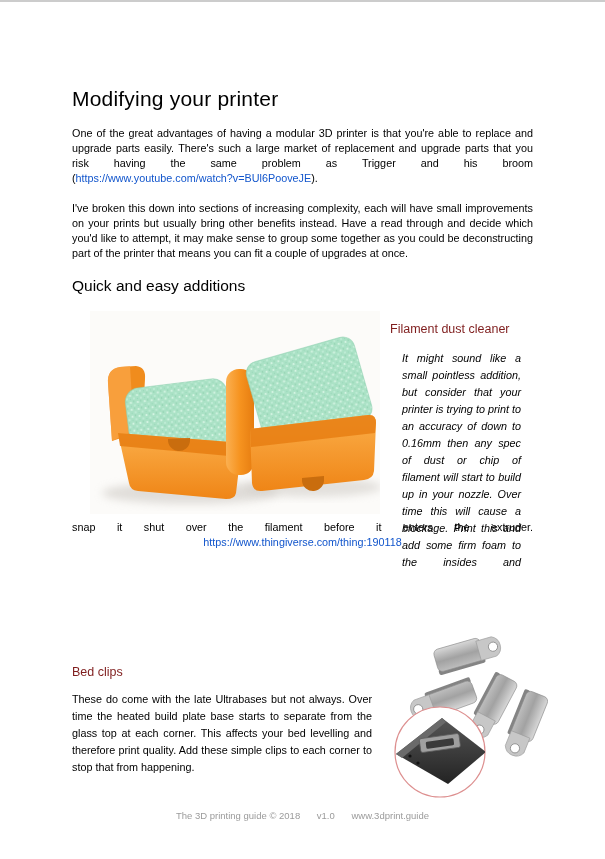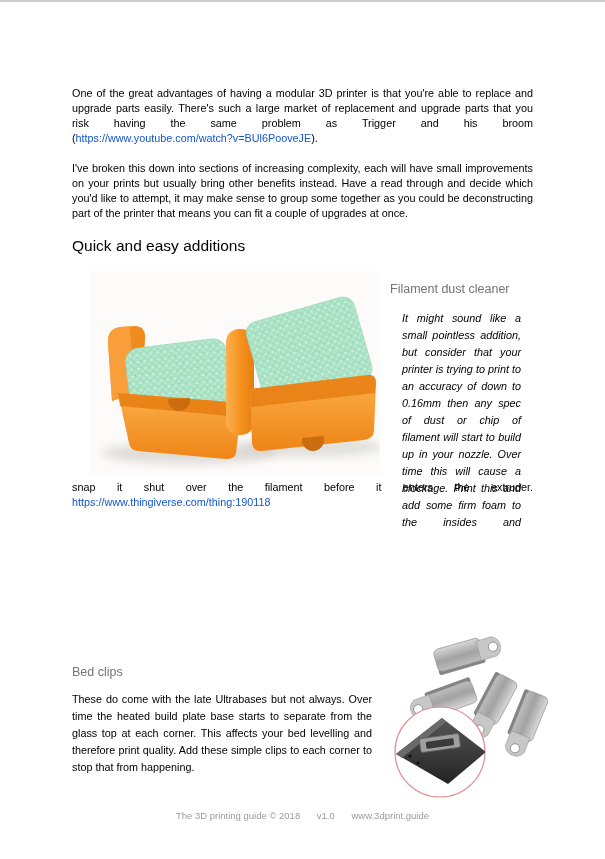--- a/index.html
+++ b/index.html
@@ -18,21 +18,21 @@
 
   h1.doc-title {
     font-size:21px; font-weight:400; color:#000;
     margin:0 0 14px 0; line-height:26px; letter-spacing:0.2px;
   }
   h2.doc-h2 {
     font-size:15.5px; font-weight:400; color:#000;
     margin:0 0 10px 0; line-height:20px;
   }
   h3.doc-h3 {
-    font-size:12.5px; font-weight:400; color:#737373;
+    font-size:12.5px; font-weight:400; color:#7f1d1d;
     margin:0; line-height:17px;
   }
   p.body-text {
     font-size:10.8px; line-height:15px; color:#000;
     text-align:justify; margin:0 0 15px 0;
   }
   a.doc-link { color:#1155cc; cursor:pointer; }
   .nowrap { white-space:nowrap; }
 
   
@@ -46,21 +46,21 @@
   }
   .fig-right-col h3 { margin-bottom:5px; }
   .fig-right-col p {
     font-size:10.8px; line-height:17px; text-align:justify;
     text-align-last:justify; margin:12px;font-style:italic;
   }
   p.wide-justified {
     font-size:10.8px; line-height:15px; text-align:justify;
     text-align-last:justify; margin:4px 0 0 0;
   }
-  p.link-line { font-size:10.8px; line-height:15px; margin:0; text-align:left; }
+  p.link-line { font-size:10.8px; line-height:15px; margin:0; text-align:center; }
 
   
   .bedclips {
     position:absolute; left:72px; right:72px; top:662px;
   }
   .bedclips h3 { margin:0 0 10px 0; }
   .bedclips p.body-text { width:300px; line-height:17px; margin:0; }
   .photo-bedclips {
     position:absolute; right:-15px; top:-32px;
     width:160px; height:172px; display:block;
@@ -76,20 +76,21 @@
   }
   .doc-footer .seg { display:inline-block; }
   .doc-footer .seg + .seg { margin-left:14px; }
 </style>
 </head>
 <body>
 
 <div class="page">
   <div class="content">
 
+    <h1 class="doc-title">Modifying your printer</h1>
 
     <p class="body-text"><span>One of the great advantages of having a modular 3D printer is that you're able to replace and upgrade parts easily. There's such a large market of replacement and upgrade parts that you risk having the same problem as Trigger and his broom </span><span class="nowrap"><span>(</span><a class="doc-link">https://www.youtube.com/watch?v=BUl6PooveJE</a><span>).</span></span></p>
 
     <p class="body-text">I've broken this down into sections of increasing complexity, each will have small improvements on your prints but usually bring other benefits instead. Have a read through and decide which you'd like to attempt, it may make sense to group some together as you could be deconstructing part of the printer that means you can fit a couple of upgrades at once.</p>
 
     <h2 class="doc-h2" style="margin-top:14px;">Quick and easy additions</h2>
 
 
     <div class="figure-block">
 

